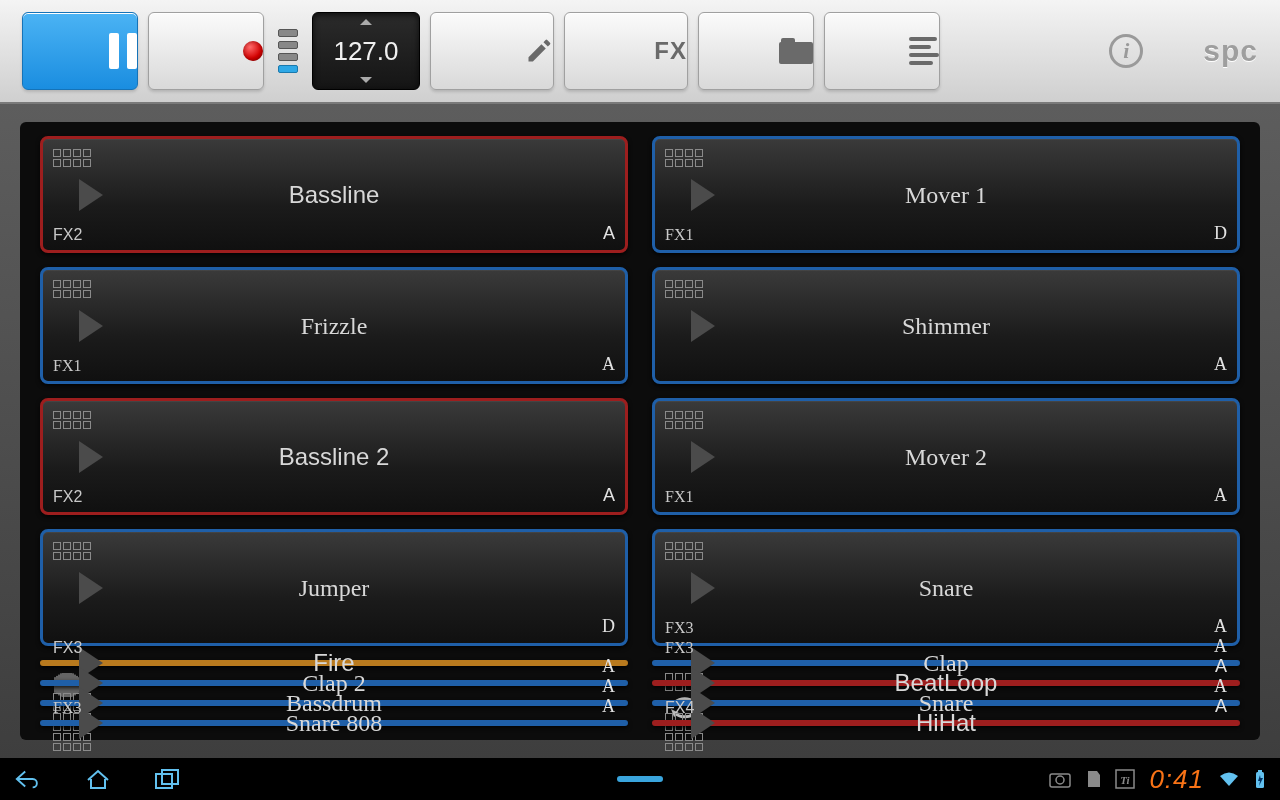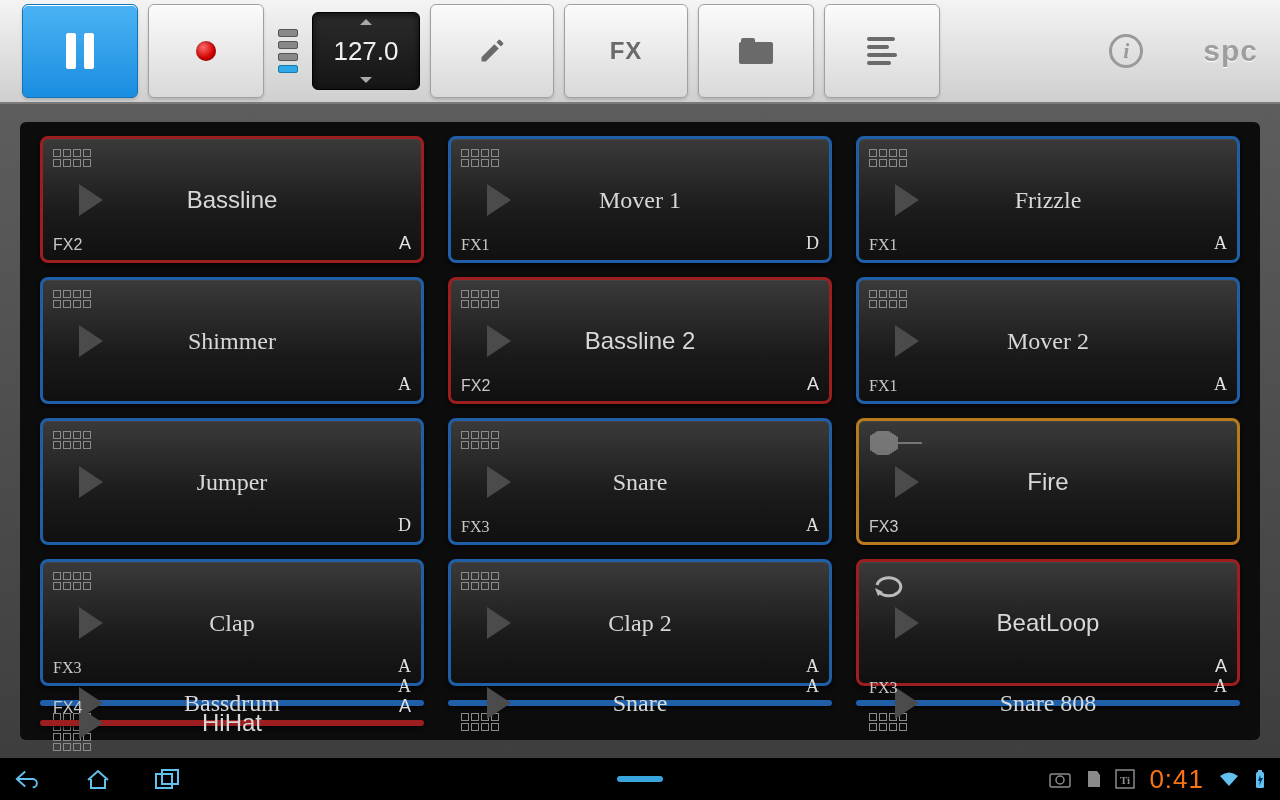--- a/index.html
+++ b/index.html
@@ -9,27 +9,27 @@
   .toolbar {
     height: 104px;
     background: linear-gradient(#f4f4f4, #cfcfcf);
     border-bottom: 2px solid #7a7a7a;
     display: flex;
     align-items: center;
     padding: 0 22px;
     gap: 10px;
   }
   .tb-btn {
-    height: 94px;
+    height: 78px;
     background: linear-gradient(#fbfbfb, #d9d9d9);
     border: 1px solid #a0a0a0;
     border-radius: 6px;
     display: flex;
     align-items: center;
-    justify-content: center;
+    justify-content: flex-end;
     box-shadow: inset 0 1px 0 #fff, 0 2px 3px rgba(0,0,0,.15);
   }
   .tb-btn.wide { width: 116px; }
   .tb-btn.xwide { width: 124px; }
   .tb-btn.play {
     width: 116px;
     background: linear-gradient(#4bb3f4, #1a8de0);
     border-color: #1573b8;
   }
   .tb-gap { flex: 1; }
@@ -74,21 +74,21 @@
     height: 654px;
     background: linear-gradient(#5d5d5d,#3e3e3e);
     padding: 18px 20px;
   }
   .grid-wrap {
     width:100%; height:100%;
     background:#0c0c0c;
     border-radius:6px;
     padding: 14px 20px;
     display:grid;
-    grid-template-columns: repeat(3, 1fr);
+    grid-template-columns: repeat(2, 1fr);
     grid-template-rows: repeat(4, 1fr);
     gap: 14px 24px;
   }
   .pad {
     position: relative;
     border-radius: 8px;
     background: linear-gradient(#3a3a3a,#1b1b1b 60%,#101010);
     box-shadow: inset 0 1px 1px rgba(255,255,255,.06), 0 2px 4px rgba(0,0,0,.8);
     border: 3px solid;
     color:#d8d8d8;
@@ -121,21 +121,21 @@
 
   
   .navbar {
     height: 42px; background:#000; display:flex; align-items:center; padding:0 14px; gap:42px; color:#62c1ef;
   }
   .navbar .spacer { flex:1; }
   .nav-ic { width:28px; height:22px; display:flex; align-items:center; justify-content:center; }
   .status { display:flex; align-items:center; gap:14px; color:#8a8a8a; font-size:14px; }
   .clock { color:#f97316; font-size:26px; letter-spacing:1px; font-weight:300;}
   .nav-handle { position:absolute; left:50%; transform:translateX(-50%); width:46px; height:6px; background:#3aa5dd; border-radius:3px; }
-  .navbar { position:relative; }
+  .navbar { position:relative;font-style:italic; }
 </style>
 </head>
 <body>
 
 <div class="toolbar">
   <div class="tb-btn play wide">
     <span class="pause-icon">
         <span></span>
         <span></span>
       </span>

